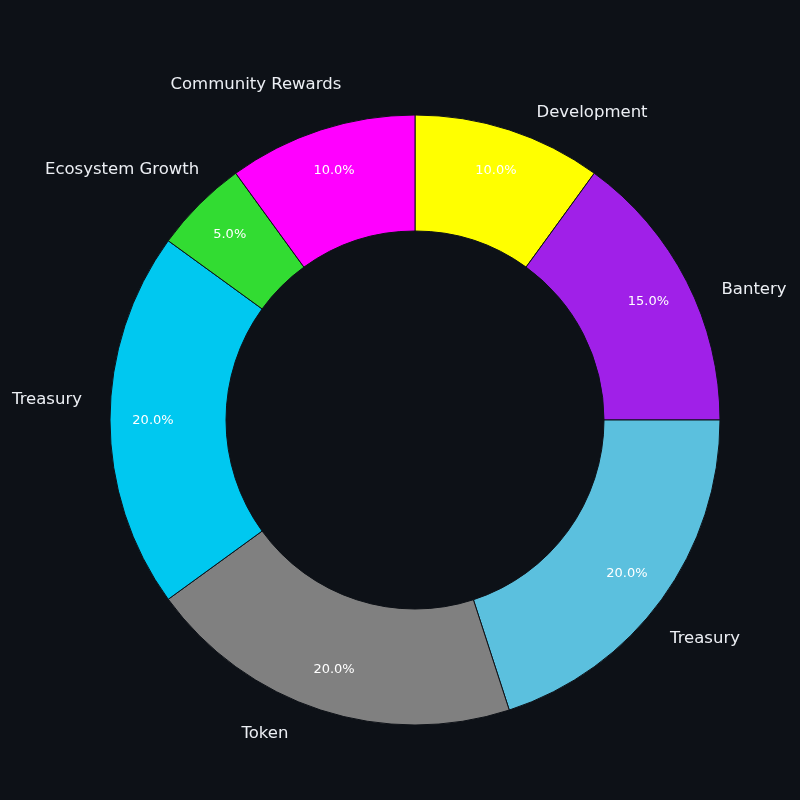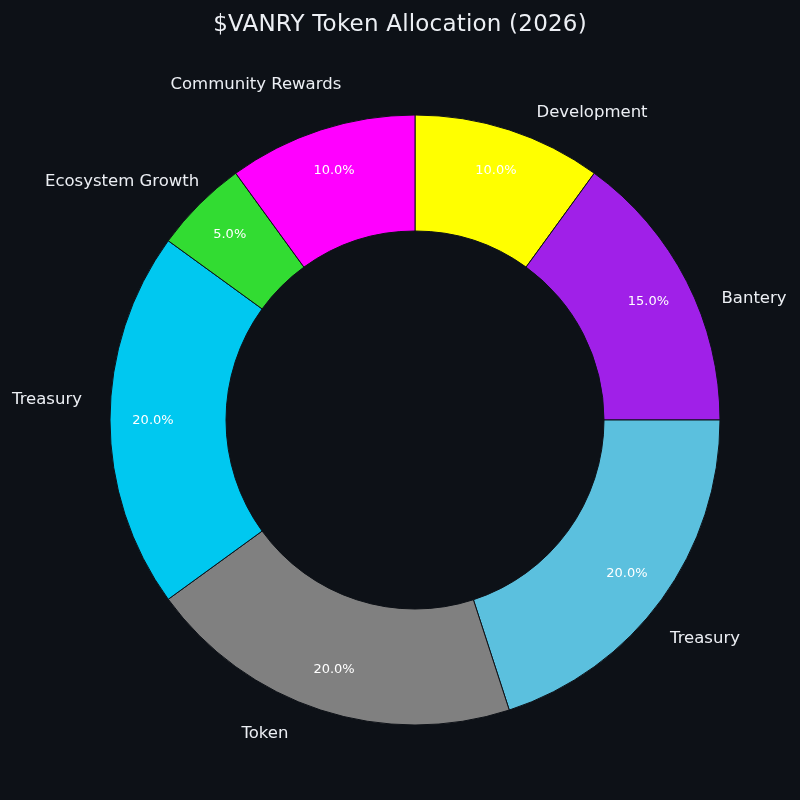--- a/index.html
+++ b/index.html
@@ -50,21 +50,20 @@
     font-size: 16.5px;
     font-family: "DejaVu Sans", sans-serif;
     white-space: nowrap;
   }
 </style>
 </head>
 <body>
 
 <div id="chart-root">
 
-  <div id="chart-title">$VANRY Token Allocation (2026)</div>
 
   <svg id="donut" width="800" height="800">
     <g id="slices-group">
         <path d="M 415 115 A 305 305 0 0 1 594.2745019492043 173.24981671564103 L 526.0914126832774 267.09578806313493 A 189 189 0 0 0 415 231 Z" fill="#FFFF00" stroke="#0d1117" stroke-width="1"></path>
         <path d="M 594.2745019492043 173.24981671564103 A 305 305 0 0 1 720 420 L 604 420 A 189 189 0 0 0 526.0914126832774 267.09578806313493 Z" fill="#A020E8" stroke="#0d1117" stroke-width="1"></path>
         <path d="M 720 420 A 305 305 0 0 1 509.25018328435897 710.0722374700218 L 473.40421193686507 599.749681579784 A 189 189 0 0 0 604 420 Z" fill="#5BC0DE" stroke="#0d1117" stroke-width="1"></path>
         <path d="M 509.25018328435897 710.0722374700218 A 305 305 0 0 1 168.24981671564106 599.2745019492044 L 262.09578806313493 531.0914126832774 A 189 189 0 0 0 473.40421193686507 599.749681579784 Z" fill="#808080" stroke="#0d1117" stroke-width="1"></path>
         <path d="M 168.24981671564106 599.2745019492044 A 305 305 0 0 1 168.249816715641 240.72549805079572 L 262.09578806313493 308.9085873167226 A 189 189 0 0 0 262.09578806313493 531.0914126832774 Z" fill="#00C8F0" stroke="#0d1117" stroke-width="1"></path>
         <path d="M 168.249816715641 240.72549805079572 A 305 305 0 0 1 235.72549805079566 173.24981671564106 L 303.90858731672256 267.09578806313493 A 189 189 0 0 0 262.09578806313493 308.9085873167226 Z" fill="#32DC32" stroke="#0d1117" stroke-width="1"></path>
         <path d="M 235.72549805079566 173.24981671564106 A 305 305 0 0 1 414.99999999999994 115 L 414.99999999999994 231 A 189 189 0 0 0 303.90858731672256 267.09578806313493 Z" fill="#FF00FF" stroke="#0d1117" stroke-width="1"></path>
@@ -75,21 +74,21 @@
         <text x="626.9624525262362" y="573.999736100628" class="pct-label">20.0%</text>
         <text x="334.03754747376377" y="669.1768072693303" class="pct-label">20.0%</text>
         <text x="153" y="420.00000000000006" class="pct-label">20.0%</text>
         <text x="229.7380233291245" y="234.73802332912456" class="pct-label">5.0%</text>
         <text x="334.03754747376377" y="170.82319273066977" class="pct-label">10.0%</text>
       </g>
   </svg>
 
   <div id="cat-labels">
       <div class="cat-label" style="left: 536.5px; top: 102px;">Development</div>
-      <div class="cat-label" style="left: 721.5px; top: 288px;">Bantery</div>
+      <div class="cat-label" style="left: 721.5px; top: 279px;">Bantery</div>
       <div class="cat-label" style="left: 670px; top: 627.5px;">Treasury</div>
       <div class="cat-label" style="left: 241.5px; top: 722.5px;">Token</div>
       <div class="cat-label" style="left: 12px; top: 388.5px;">Treasury</div>
-      <div class="cat-label" style="left: 45px; top: 171px;">Ecosystem Growth</div>
+      <div class="cat-label" style="left: 45px; top: 159px;">Ecosystem Growth</div>
       <div class="cat-label" style="left: 170.5px; top: 74px;">Community Rewards</div>
     </div>
 
 </div>
 
 </body></html>

